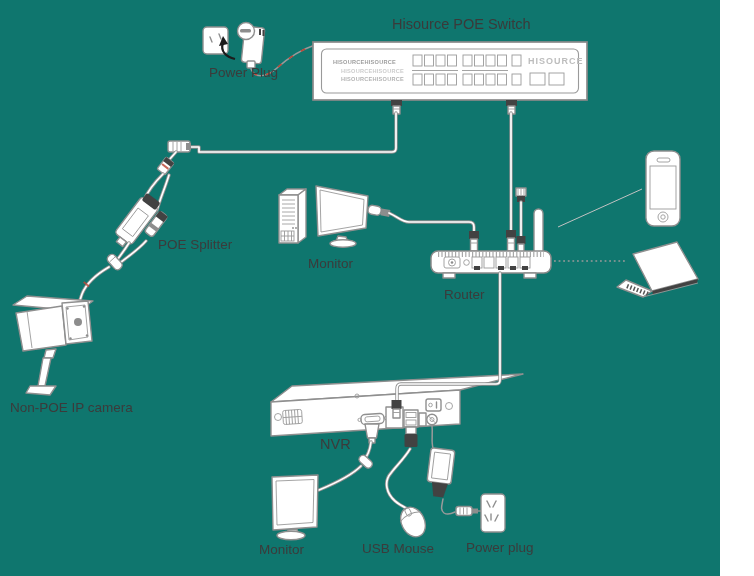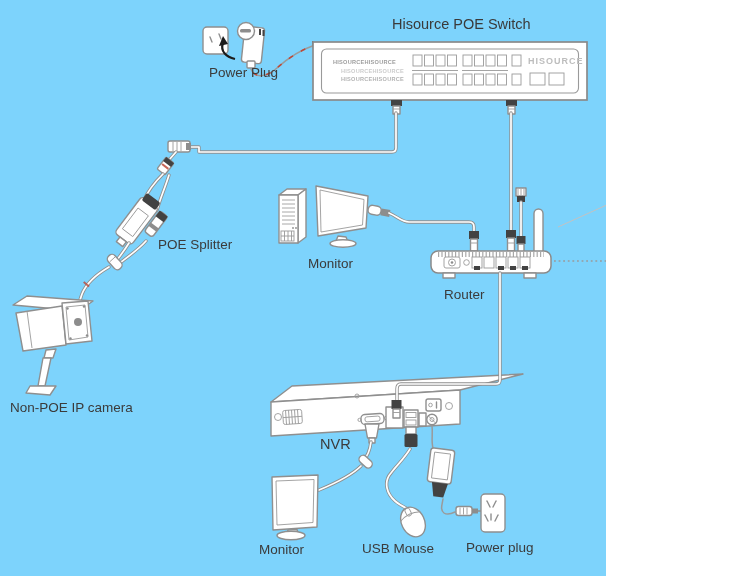--- a/index.html
+++ b/index.html
@@ -1,16 +1,16 @@
 <!DOCTYPE html>
 <html><head>
 <meta charset="utf-8">
 <style>
   html,body{margin:0;padding:0;background:#fff;}
-  .canvas{position:relative;width:606px;height:576px;background:#7dd3fc;overflow:hidden;}
+  .canvas{position:relative;width:720px;height:576px;background:#0f766e;overflow:hidden;}
   svg{display:block;}
   .lbl{font-family:"Liberation Sans",sans-serif;font-size:13.5px;fill:#3b3b3b;}
   .title{font-family:"Liberation Sans",sans-serif;font-size:14.5px;fill:#3a3a3a;}
   .tiny{font-family:"Liberation Sans",sans-serif;font-weight:bold;font-size:5.6px;letter-spacing:.25px;}
   .t1{fill:#9d9d9d;} .t2{fill:#cccccc;} .t3{fill:#b3b3b3;}
   .logo{font-family:"Liberation Sans",sans-serif;font-weight:bold;font-size:9px;fill:#bdbdbd;letter-spacing:1px;}
   .ln{stroke:#8f8f8f;fill:none;stroke-width:1.4;stroke-linejoin:round;stroke-linecap:round;}
   .lnf{stroke:#8f8f8f;fill:#fff;stroke-width:1.4;stroke-linejoin:round;}
   .lnt{stroke:#9a9a9a;fill:none;stroke-width:.9;}
   .dk{fill:#424242;stroke:none;}

